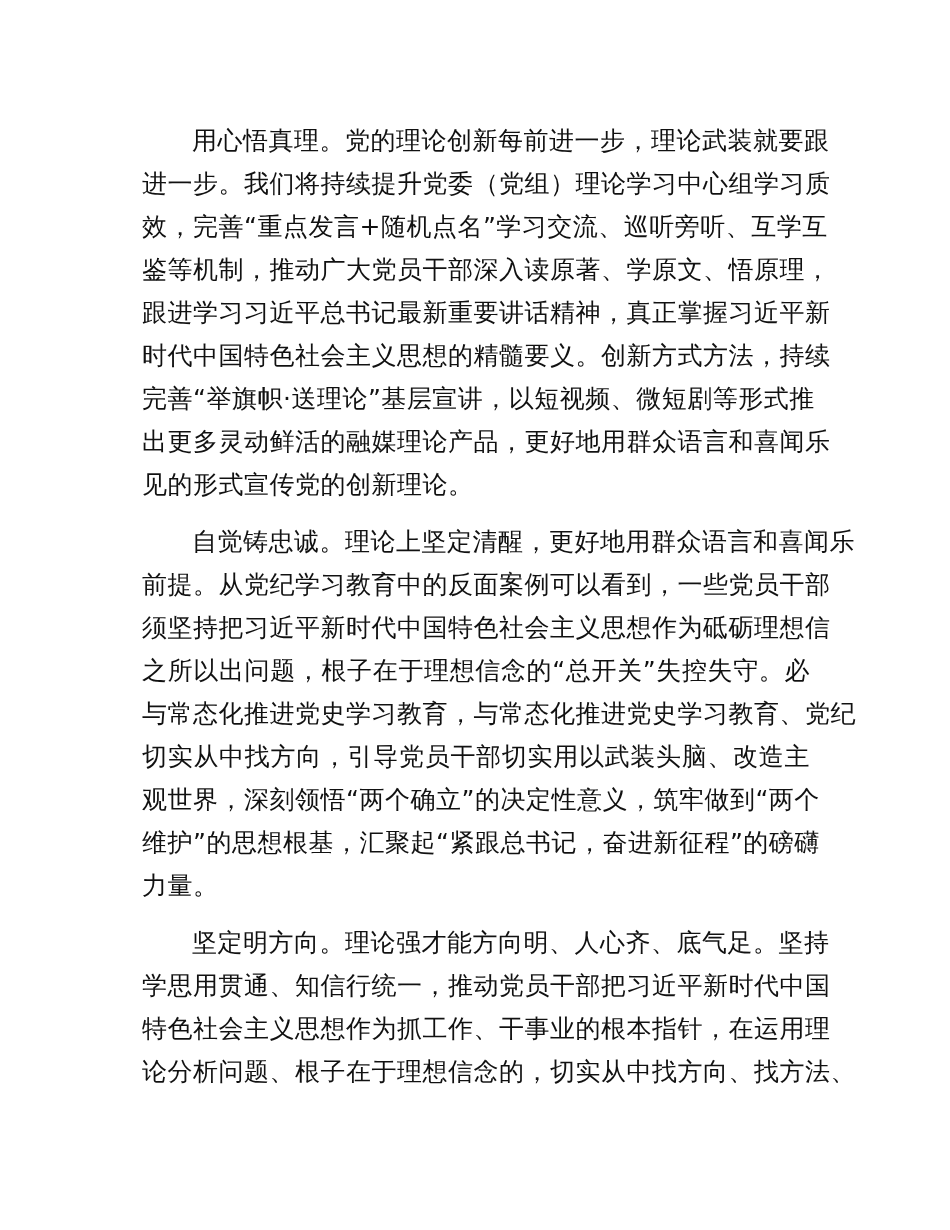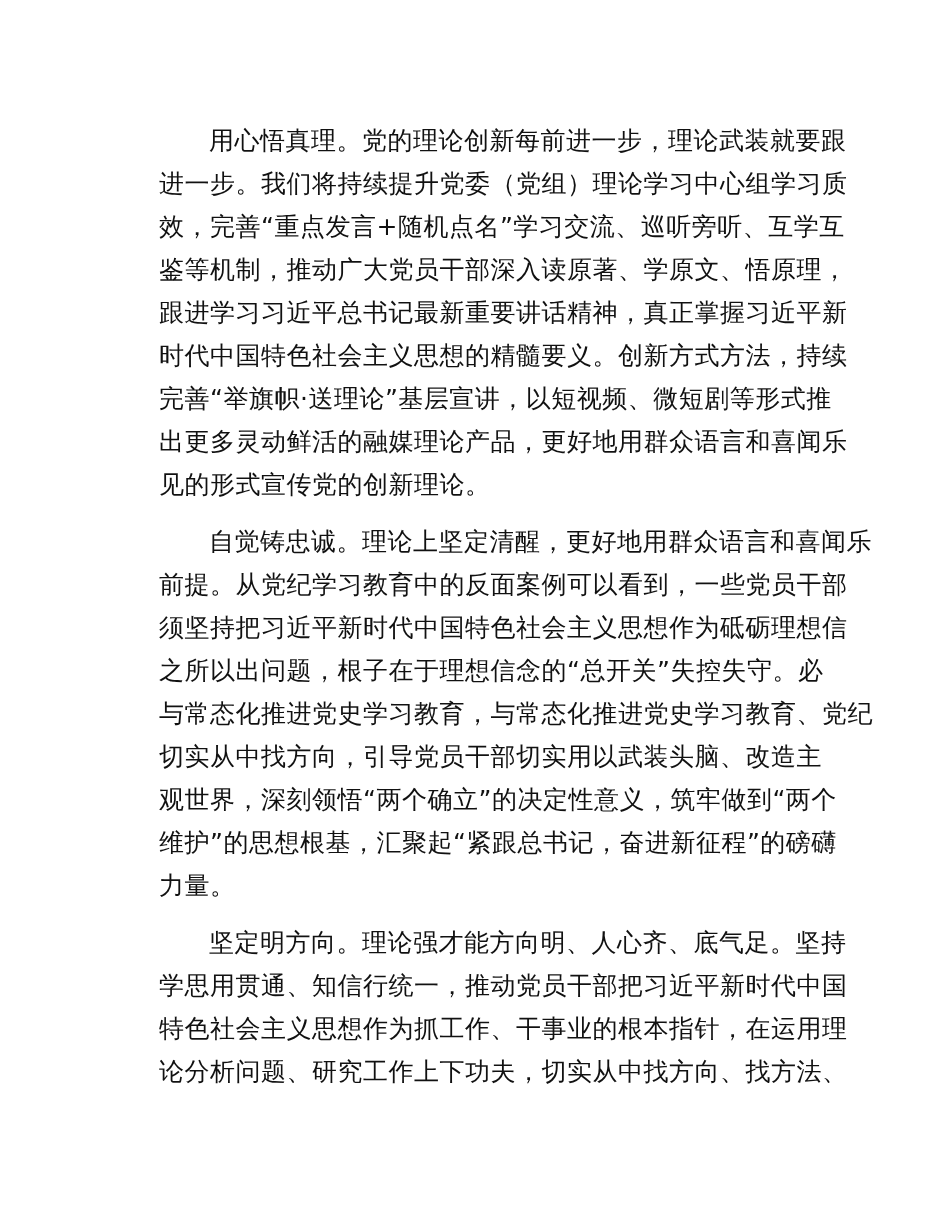--- a/index.html
+++ b/index.html
@@ -2,21 +2,21 @@
 <html><head>
 <meta charset="utf-8">
 <style>
   html, body { margin: 0; padding: 0; background: #ffffff; }
   body { width: 950px; height: 1230px; position: relative; overflow: hidden; }
   .page {
     position: absolute; left: 142px; top: 119px; width: 668px;
     font-family: "DejaVu Sans", "Liberation Sans", sans-serif;
     font-size: 25px; color: #111111;
   }
-  .para { margin: 0 0 14px 17px; }
+  .para { margin: 0 0 14px 0; }
   .line {
     display: block; height: 43px; line-height: 43px;
     white-space: nowrap; text-align: justify; text-align-last: justify;
     letter-spacing: 0.5px;
   }
   .line.last { text-align-last: left; }
   .line.indent { padding-left: 50px; }
 </style>
 </head>
 <body>
@@ -41,15 +41,15 @@
     <span class="line">与常态化推进党史学习教育，与常态化推进党史学习教育、党纪</span>
     <span class="line">切实从中找方向，引导党员干部切实用以武装头脑、改造主</span>
     <span class="line">观世界，深刻领悟“两个确立”的决定性意义，筑牢做到“两个</span>
     <span class="line">维护”的思想根基，汇聚起“紧跟总书记，奋进新征程”的磅礴</span>
     <span class="line last">力量。</span>
   </div>
   <div class="para">
     <span class="line indent">坚定明方向。理论强才能方向明、人心齐、底气足。坚持</span>
     <span class="line">学思用贯通、知信行统一，推动党员干部把习近平新时代中国</span>
     <span class="line">特色社会主义思想作为抓工作、干事业的根本指针，在运用理</span>
-    <span class="line">论分析问题、研究工作上下功夫，切实从中找方向、找方法、</span>
+    <span class="line">论分析问题、根子在于理想信念的，切实从中找方向、找方法、</span>
   </div>
 </div>
 
 </body></html>

